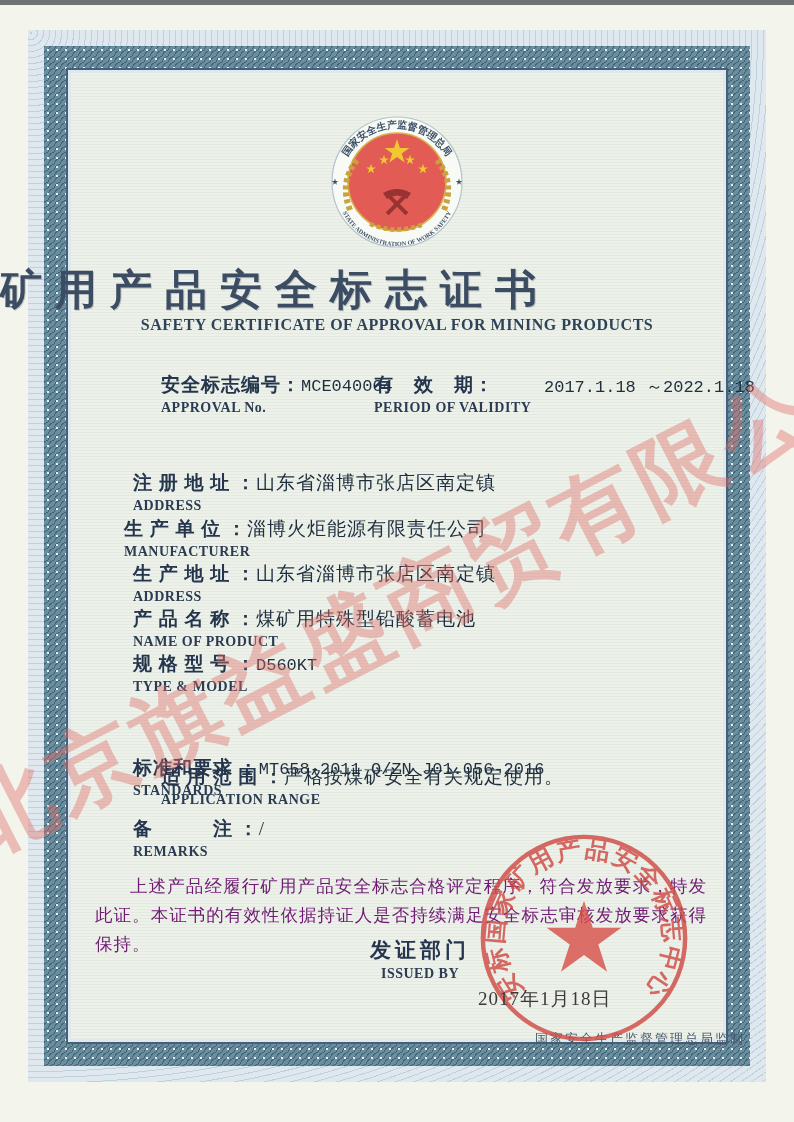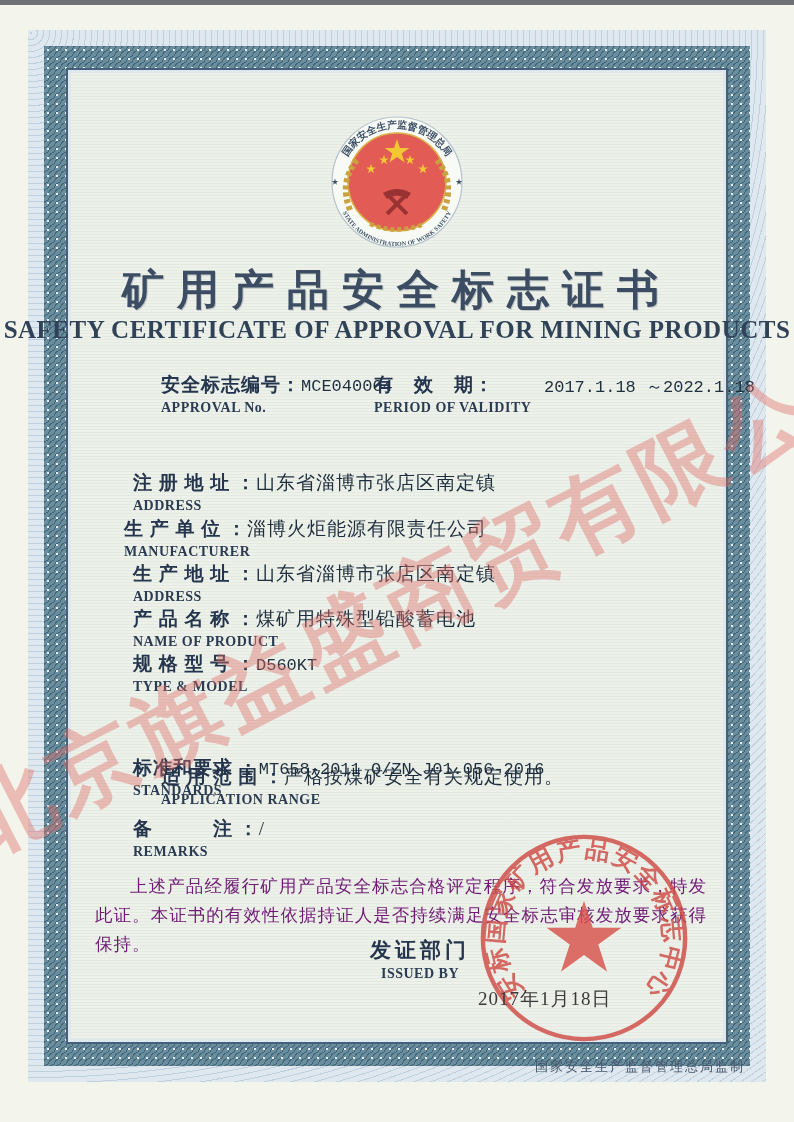--- a/index.html
+++ b/index.html
@@ -31,27 +31,27 @@
     background-image:repeating-linear-gradient(0deg, rgba(160,190,175,.14) 0 1px, transparent 1px 3px);
     border:2px solid #46607a;
     box-shadow:0 0 0 3px #dfe8ee inset;
   }
 
   
   .abs{position:absolute;z-index:3;}
   .emblem{left:312px;top:112px;width:170px;height:140px;}
 
   .title-zh{
-    left:0;top:262px;width:794px;text-align:center;
+    left:0;top:262px;width:794px;text-align:left;
     font-size:42px;font-weight:bold;color:#3c4c63;letter-spacing:13px;
     text-shadow:1px 1px 0 rgba(60,76,99,.25);white-space:nowrap;
   }
   .title-en{
     left:0;top:316px;width:794px;text-align:center;
-    font-size:25px;font-weight:bold;color:#2f4257;letter-spacing:.5px;white-space:nowrap;
+    font-size:16px;font-weight:bold;color:#2f4257;letter-spacing:.5px;white-space:nowrap;
   }
 
   .zh-label{font-size:19px;font-weight:bold;color:#25354d;letter-spacing:1px;}
   .en-label{display:block;font-size:14px;font-weight:bold;color:#2b3b52;
             font-family:"Liberation Serif","DejaVu Serif",serif;letter-spacing:.5px;margin-top:2px;}
   .val{font-size:19px;color:#1f2e3e;letter-spacing:1px;}
   .val.latin{font-family:"Liberation Mono","DejaVu Sans Mono",monospace;font-size:17px;letter-spacing:0;}
 
   .row{white-space:nowrap;}
   .row-approval{left:133px;top:372px;margin-left:28px;}
@@ -65,21 +65,21 @@
 
   .declaration{
     left:95px;top:872px;width:612px;
     font-size:17.5px;line-height:29px;color:#701a75;text-indent:2em;
     letter-spacing:1px;text-align:justify;
   }
   .issued-by{left:340px;top:936px;text-align:center;width:160px;}
   .issued-by .zh-label{font-size:21px;letter-spacing:4px;}
   .issue-date{left:478px;top:986px;font-size:19px;color:#3a3a3a;letter-spacing:1px;z-index:6;}
   .footer-note{
-    right:49px;top:1030px;font-size:13px;color:#44566b;letter-spacing:2px;z-index:4;margin-top:28px;
+    right:49px;top:1030px;font-size:13px;color:#44566b;letter-spacing:2px;z-index:4;
   }
 
   .seal{left:476px;top:830px;width:216px;height:216px;z-index:5;}
   .watermark{
     left:-30px;top:770px;width:1300px;
     transform:rotate(-27deg);transform-origin:0 50%;
     font-size:88px;font-weight:bold;color:rgba(223,110,106,.42);
     letter-spacing:6px;white-space:nowrap;z-index:6;pointer-events:none;
   }
   svg text{font-family:"Liberation Serif","DejaVu Serif",serif;}

